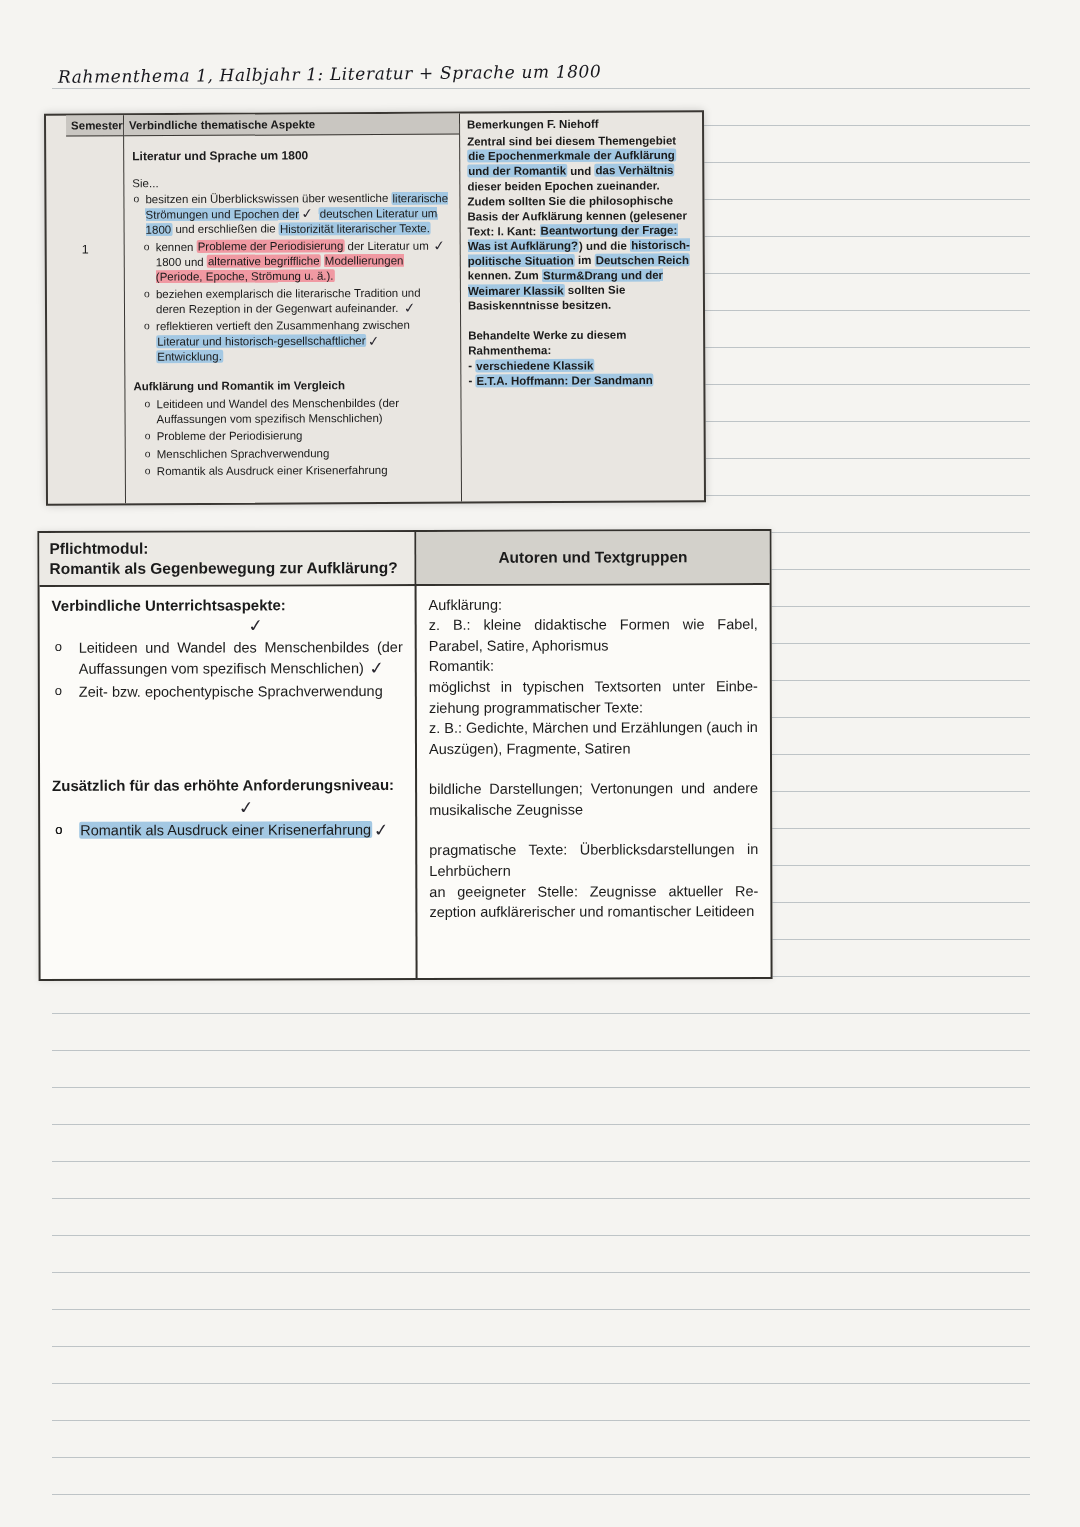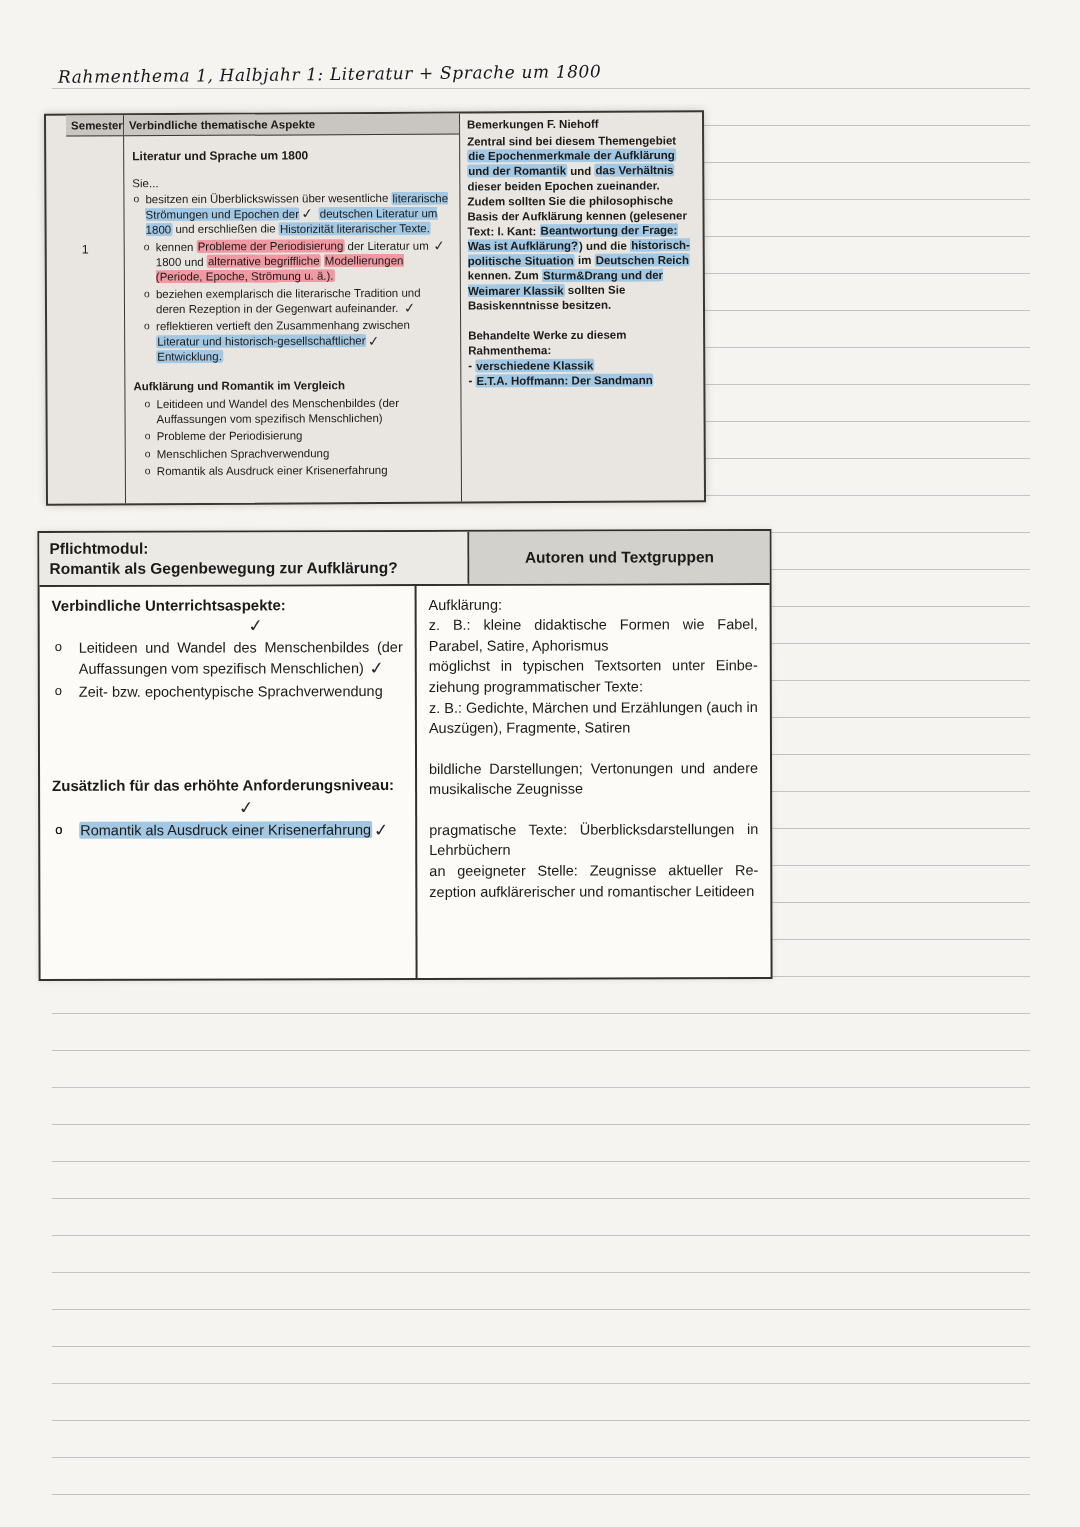--- a/index.html
+++ b/index.html
@@ -72,21 +72,21 @@
   
   .table2 {
     position:absolute; left:38px; top:530px; width:734px; z-index:2;
     background:#fcfbf8; border:2px solid #33312d;
     box-shadow:0 0 6px rgba(0,0,0,0.10);
     transform:rotate(-0.15deg);
     font-size:14.5px; line-height:1.42;
   }
   .t2-header { display:flex; border-bottom:2px solid #33312d; font-weight:bold; }
   .t2-header-left {
-    width:430px; border-right:2px solid #33312d;
+    width:377px; border-right:2px solid #33312d;
     padding:6px 10px; font-size:15.5px; line-height:1.28; background:#eceae5;
   }
   .t2-header-right {
     flex:1; background:#d3d1cb; display:flex;
     align-items:center; justify-content:center; font-size:15.5px; text-align:left;
   }
   .t2-body { display:flex; min-height:392px; }
   .t2-left { width:377px; border-right:2px solid #33312d; padding:8px 12px 14px; text-align:justify; }
   .t2-right { flex:1; padding:9px 12px 14px; text-align:justify; }
   .t2-h { font-weight:bold; font-size:15px; text-align:left; }
@@ -205,20 +205,21 @@
         <li>
           <span class="marker">o</span>
           <span><span class="hl-blue">Romantik als Ausdruck einer Krisen­erfahrung</span><span class="check"> ✓</span></span>
         </li>
       </ul>
     </div>
 
     <div class="t2-right">
       <p>Aufklärung:</p>
       <p>z. B.: kleine didaktische Formen wie Fabel, Parabel, Satire, Aphorismus</p>
+      <p>Romantik:</p>
       <p>möglichst in typischen Textsorten unter Einbe­ziehung programmatischer Texte:</p>
       <p>z. B.: Gedichte, Märchen und Erzählungen (auch in Auszügen), Fragmente, Satiren</p>
       <p class="space">bildliche Darstellungen; Vertonungen und an­dere musikalische Zeugnisse</p>
       <p class="space">pragmatische Texte: Überblicksdarstellungen in Lehrbüchern</p>
       <p>an geeigneter Stelle: Zeugnisse aktueller Re­zeption aufklärerischer und romantischer Leit­ideen</p>
     </div>
   </div>
 </div>
 
 </body></html>

